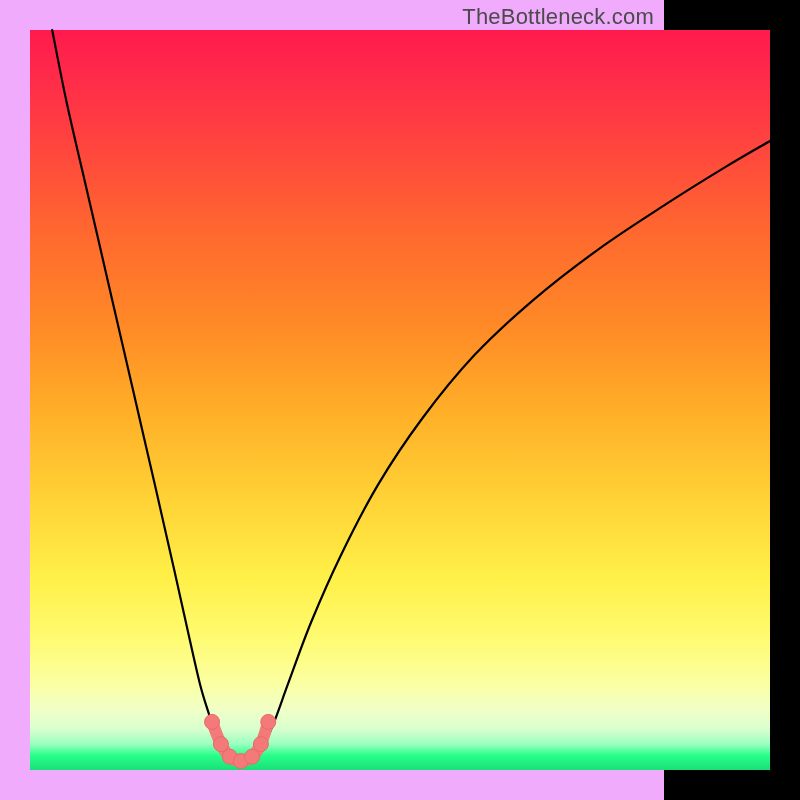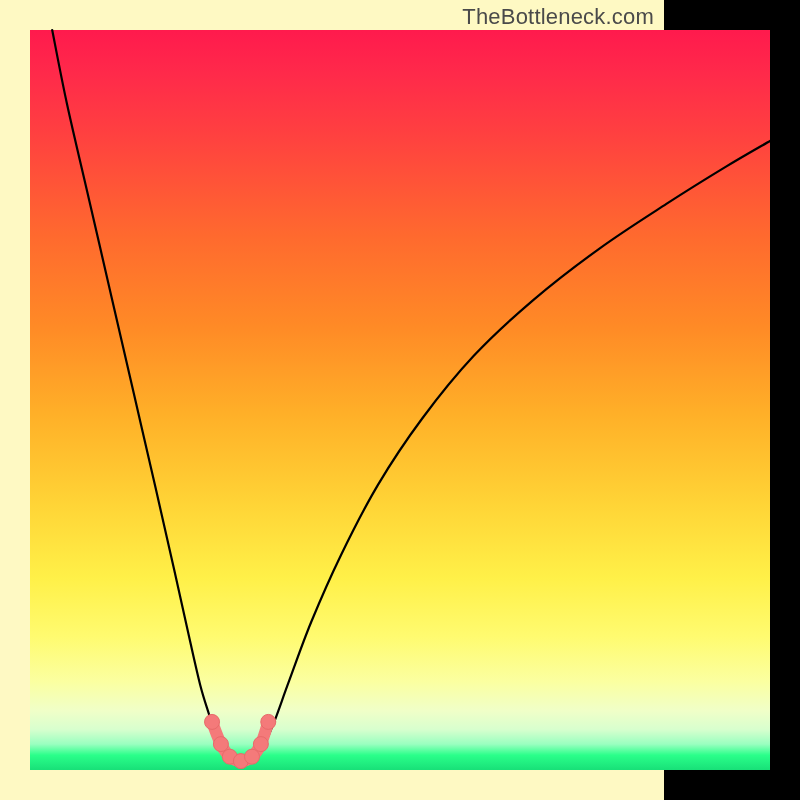--- a/index.html
+++ b/index.html
@@ -10,21 +10,21 @@
     background: #000;
     overflow: hidden;
     font-family: Arial, Helvetica, sans-serif;
   }
   .frame {
     position: absolute;
     top: 0;
     left: 0;
     width: 664px;
     height: 800px;
-    background: #fef9c3;
+    background: #f0abfc;
   }
   .plot-area {
     position: absolute;
     top: 30px;
     left: 30px;
     width: 740px;
     height: 740px;
     
     background: linear-gradient(
       to bottom,

